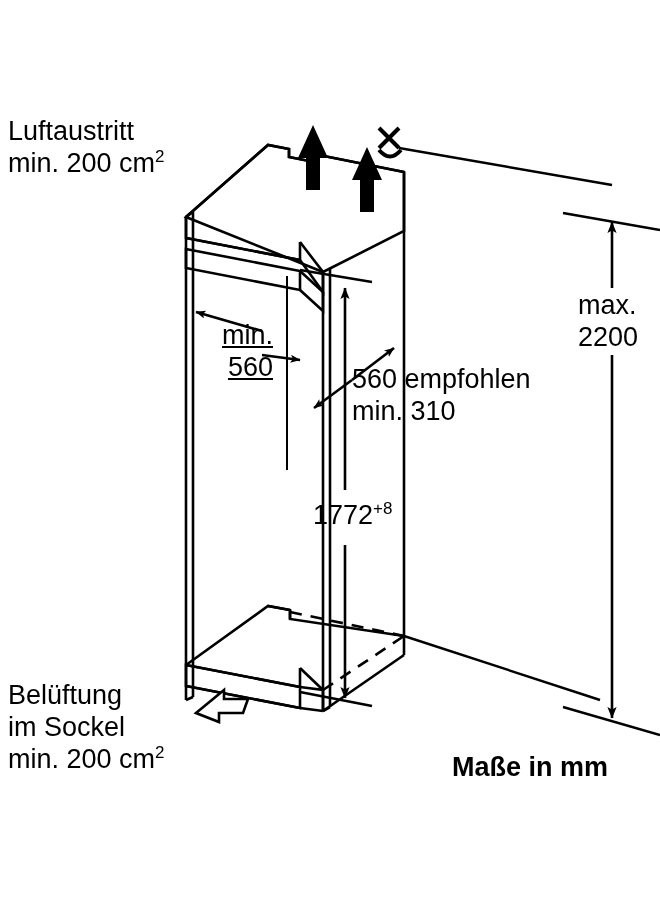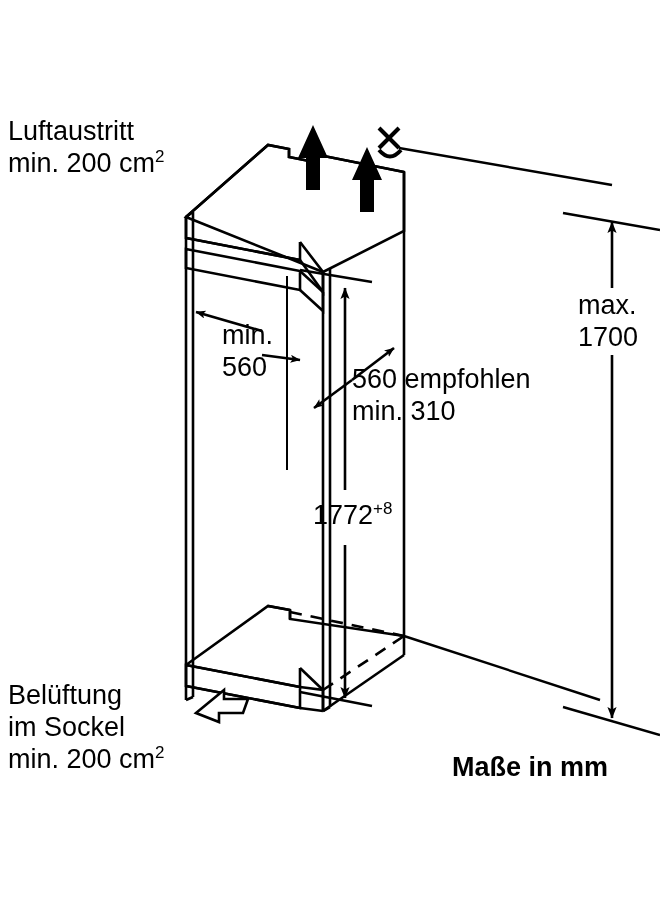--- a/index.html
+++ b/index.html
@@ -5,21 +5,21 @@
 <style>
   html,body{margin:0;padding:0;background:#ffffff;}
   body{width:660px;height:900px;position:relative;overflow:hidden;
        font-family:"Liberation Sans","DejaVu Sans",sans-serif;color:#000;}
   #stage{position:absolute;left:0;top:0;width:592px;height:900px;}
   svg#drawing{position:absolute;left:0;top:0;width:660px;height:900px;}
   .lbl{position:absolute;line-height:1.18;white-space:pre;font-size:27px;color:#000;}
   .lbl .sup{font-size:17px;vertical-align:super;line-height:0;}
   #lbl-luftaustritt{left:8px;top:116px;}
   #lbl-belueftung{left:8px;top:680px;}
-  #lbl-breite{left:222px;top:320px;text-align:left;}
+  #lbl-breite{left:222px;top:320px;text-align:right;text-decoration:underline;}
   #lbl-tiefe{left:352px;top:364px;}
   #lbl-hoehe{left:313px;top:500px;}
   #lbl-max{left:578px;top:290px;}
   #lbl-masse{left:452px;top:752px;font-weight:bold;}
 </style>
 </head>
 <body>
 
 <div id="stage">
 
@@ -152,17 +152,17 @@
   <div class="lbl" id="lbl-luftaustritt"><span>Luftaustritt</span><br><span>min. 200 cm</span><span class="sup">2</span></div>
 
   <div class="lbl" id="lbl-belueftung"><span>Belüftung</span><br><span>im Sockel</span><br><span>min. 200 cm</span><span class="sup">2</span></div>
 
   <div class="lbl" id="lbl-breite"><span>min.</span><br><span>560</span></div>
 
   <div class="lbl" id="lbl-tiefe"><span>560 empfohlen</span><br><span>min. 310</span></div>
 
   <div class="lbl" id="lbl-hoehe"><span>1772</span><span class="sup">+8</span></div>
 
-  <div class="lbl" id="lbl-max"><span>max.</span><br><span>1700</span></div>
+  <div class="lbl" id="lbl-max"><span>max.</span><br><span>2200</span></div>
 
   <div class="lbl" id="lbl-masse">Maße in mm</div>
 
 </div>
 
 </body></html>

